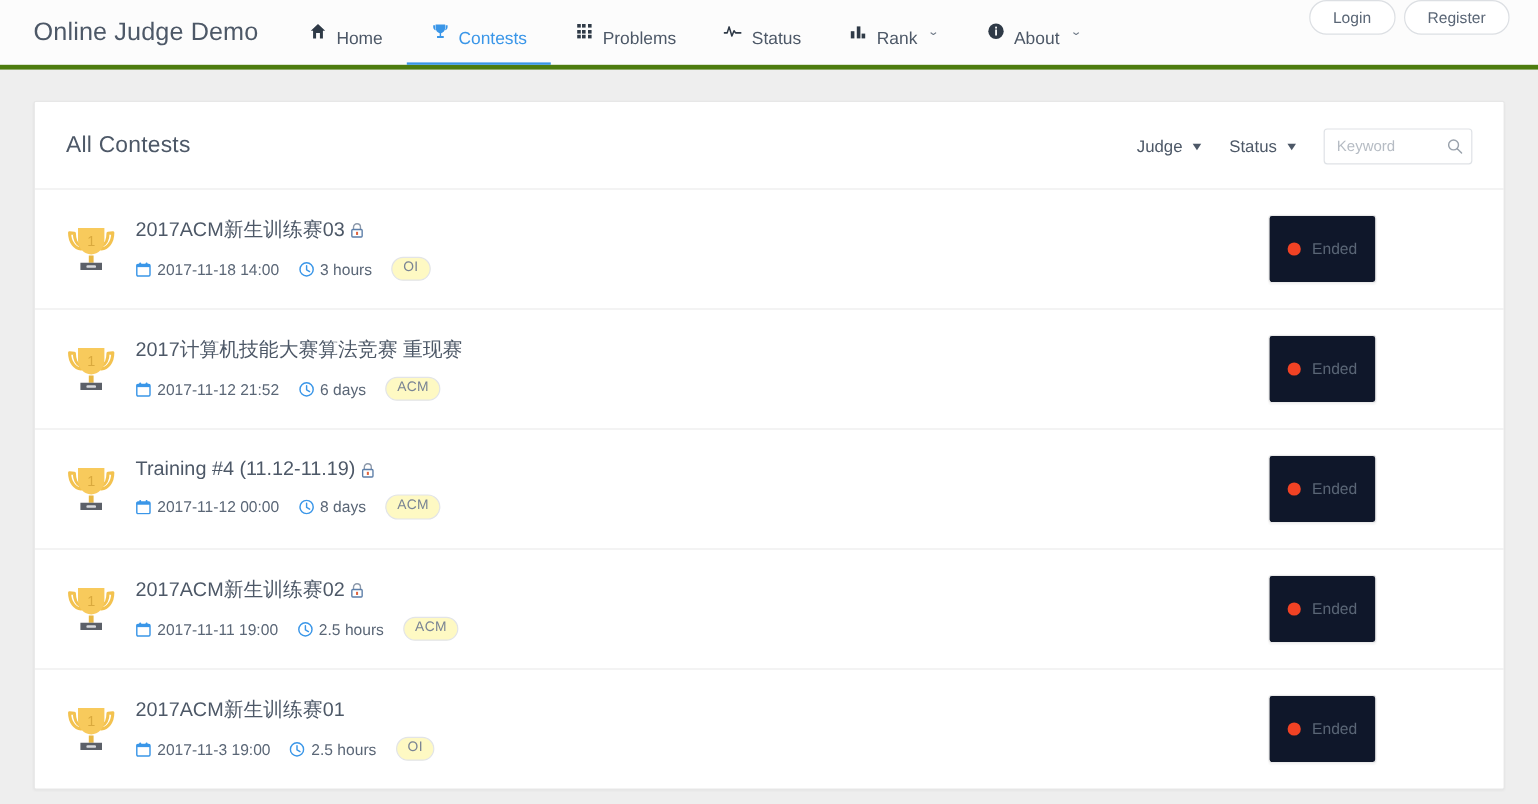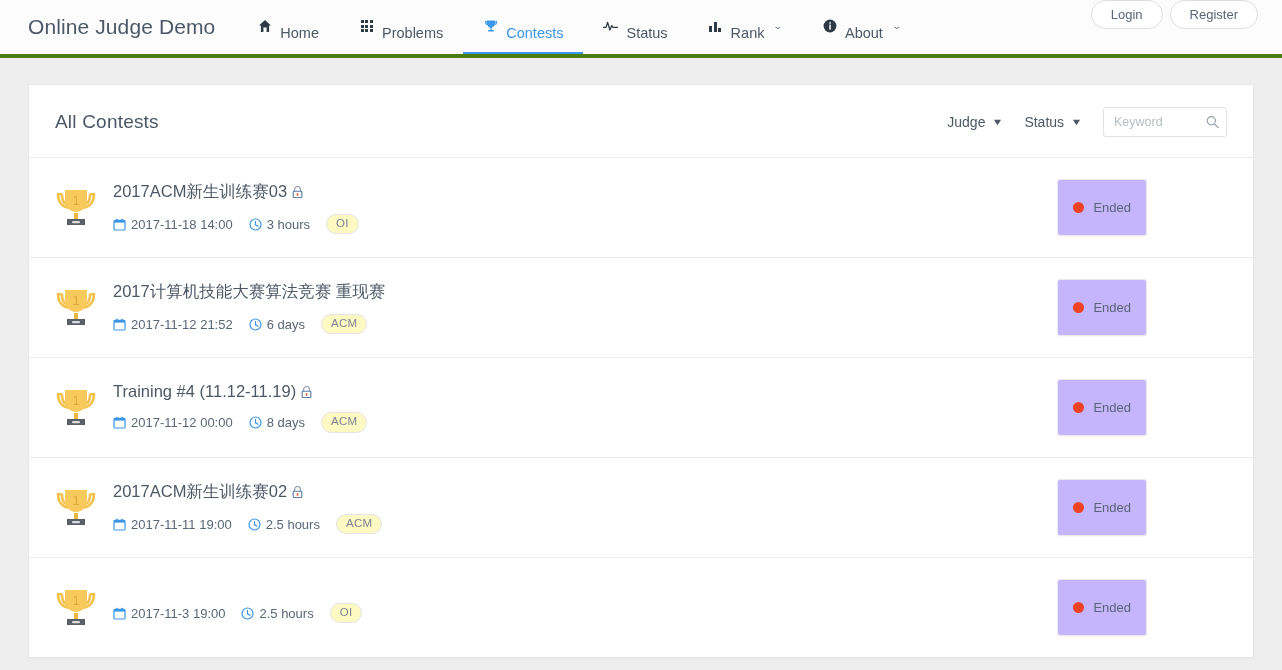--- a/index.html
+++ b/index.html
@@ -220,21 +220,21 @@
     font-size: 11.5px;
     color: #7a8494;
     padding: 3px 9px 4px 9px;
     line-height: 1;
     background: #fef9c3;
     letter-spacing: .3px;
   }
   .status-badge {
     border: 1px solid #eaeaea;
     border-radius: 3px;
-    background: #c4b5fd;
+    background: #0f172a;
     padding: 20px 15px;
     display: inline-flex;
     align-items: center;
     gap: 9px;
     font-size: 13px;
     color: #5a6676;
     box-shadow: 0 1px 1px rgba(0,0,0,.03);
     margin-right: 80px;
     white-space: nowrap;
   }
@@ -288,44 +288,44 @@
 
     <div class="nav-item">
       <span class="nav-icon">
         <svg width="14" height="14" viewBox="0 0 14 14">
             <path d="M7 1 L13 6.6 L11.1 6.6 L11.1 13 L8.6 13 L8.6 8.6 L5.4 8.6 L5.4 13 L2.9 13 L2.9 6.6 L1 6.6 Z" fill="currentColor"></path>
           </svg>
       </span>
       <span class="ni-label">Home</span>
     </div>
 
-    <div class="nav-item">
-      <span class="nav-icon">
-        <span class="grid-ico">
-            <i></i>
-            <i></i>
-            <i></i>
-            <i></i>
-            <i></i>
-            <i></i>
-            <i></i>
-            <i></i>
-            <i></i>
-          </span>
-      </span>
-      <span class="ni-label">Problems</span>
-    </div>
-
     <div class="nav-item active">
       <span class="nav-icon">
         <svg width="14" height="14" viewBox="0 0 14 14">
             <path d="M3 1.4 H11 V4.2 C11 6.6 9.3 8.4 7.6 8.7 V11 H9.8 V12.6 H4.2 V11 H6.4 V8.7 C4.7 8.4 3 6.6 3 4.2 Z M1 2 H2.6 V4.3 C2.6 5.1 2.9 5.8 3.3 6.3 C2 6 1 4.9 1 3.5 Z M13 2 H11.4 V4.3 C11.4 5.1 11.1 5.8 10.7 6.3 C12 6 13 4.9 13 3.5 Z" fill="currentColor"></path>
           </svg>
       </span>
       <span class="ni-label">Contests</span>
+    </div>
+
+    <div class="nav-item">
+      <span class="nav-icon">
+        <span class="grid-ico">
+            <i></i>
+            <i></i>
+            <i></i>
+            <i></i>
+            <i></i>
+            <i></i>
+            <i></i>
+            <i></i>
+            <i></i>
+          </span>
+      </span>
+      <span class="ni-label">Problems</span>
     </div>
 
     <div class="nav-item">
       <span class="nav-icon">
         <svg width="15" height="14" viewBox="0 0 15 14">
             <path d="M0.5 8.4 H3 L4.6 3.4 L6.9 11 L8.7 6.6 L10 8.4 H14.5" fill="none" stroke="currentColor" stroke-width="1.3" stroke-linejoin="round" stroke-linecap="round"></path>
           </svg>
       </span>
       <span class="ni-label">Status</span>
     </div>
@@ -602,20 +602,24 @@
 <svg width="42" height="44" viewBox="0 0 42 44">
   <path d="M3 8 C3 16 7.5 21 12.5 21.5 L12 18.5 C9 17.5 7 13.5 7 8.5 Z" fill="none" stroke="#f3c24f" stroke-width="2.6" stroke-linejoin="round"></path>
   <path d="M39 8 C39 16 34.5 21 29.5 21.5 L30 18.5 C33 17.5 35 13.5 35 8.5 Z" fill="none" stroke="#f3c24f" stroke-width="2.6" stroke-linejoin="round"></path>
   <path d="M10 4 H32 V14 C32 21 27 26 21 26 C15 26 10 21 10 14 Z" fill="#f8ca5c"></path>
   <path d="M19 27 H23 V33 H19 Z" fill="#e8b843"></path>
   <path d="M12 33 H30 V39 H12 Z" fill="#5b6068"></path>
   <rect x="17" y="35" width="8" height="2.2" rx="1" fill="#d8dade"></rect>
   <text x="21" y="19" text-anchor="middle" font-family="Liberation Sans, sans-serif" font-size="12" fill="#d9a93d">1</text>
 </svg></span>
       <div class="c-info">
+        <div class="c-title">
+          <span>2017ACM新生训练赛01</span>
+
+        </div>
         <div class="c-meta">
           <span class="meta-chunk">
             <span class="meta-ico">
 <svg width="13" height="13" viewBox="0 0 13 13">
   <rect x="1" y="2.4" width="11" height="9.6" rx="1" fill="none" stroke="#3a96e8" stroke-width="1.2"></rect>
   <rect x="1" y="2.4" width="11" height="2.2" fill="#3a96e8"></rect>
   <rect x="3.1" y="0.7" width="1.5" height="2.6" rx="0.6" fill="#3a96e8"></rect>
   <rect x="8.4" y="0.7" width="1.5" height="2.6" rx="0.6" fill="#3a96e8"></rect>
 </svg>
                   </span>

